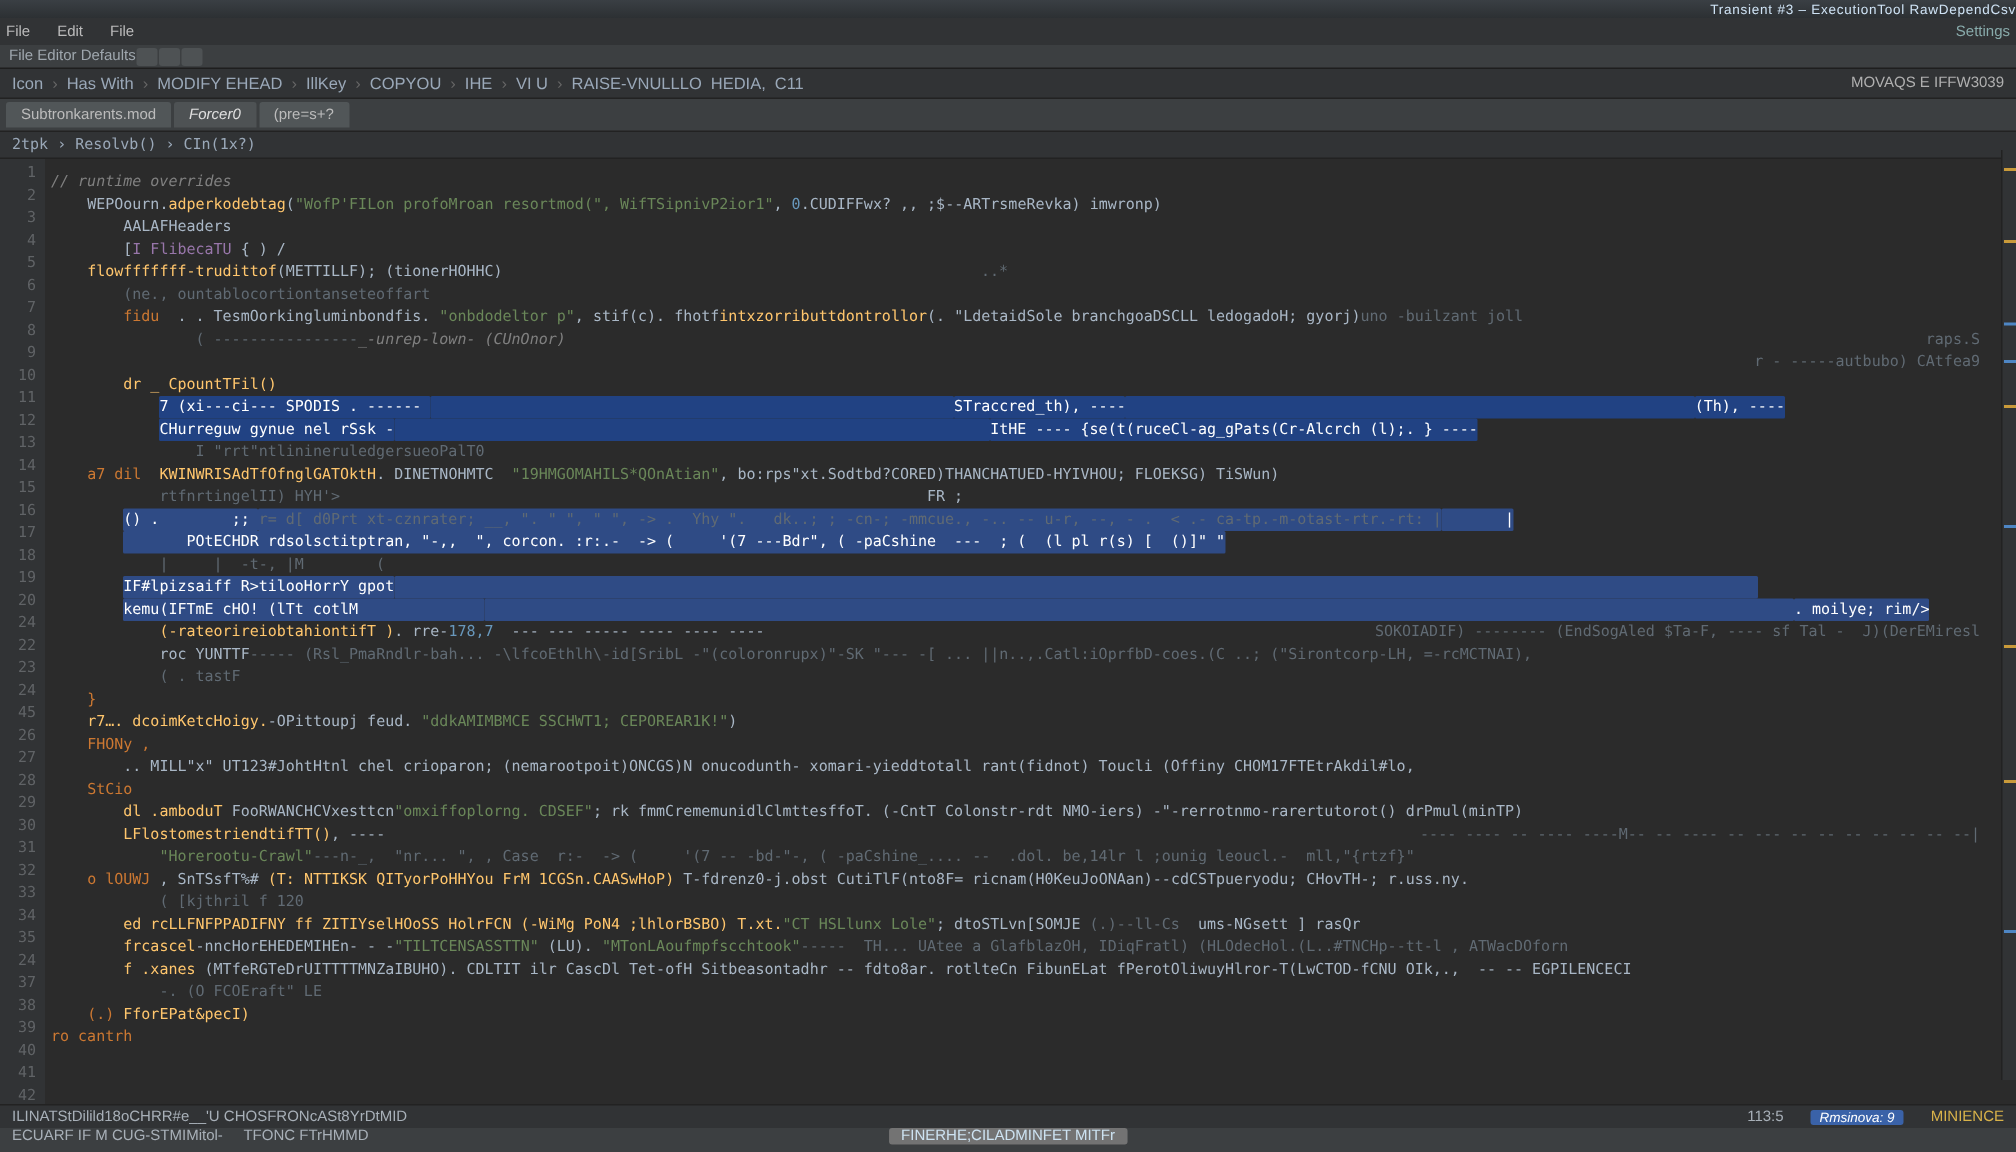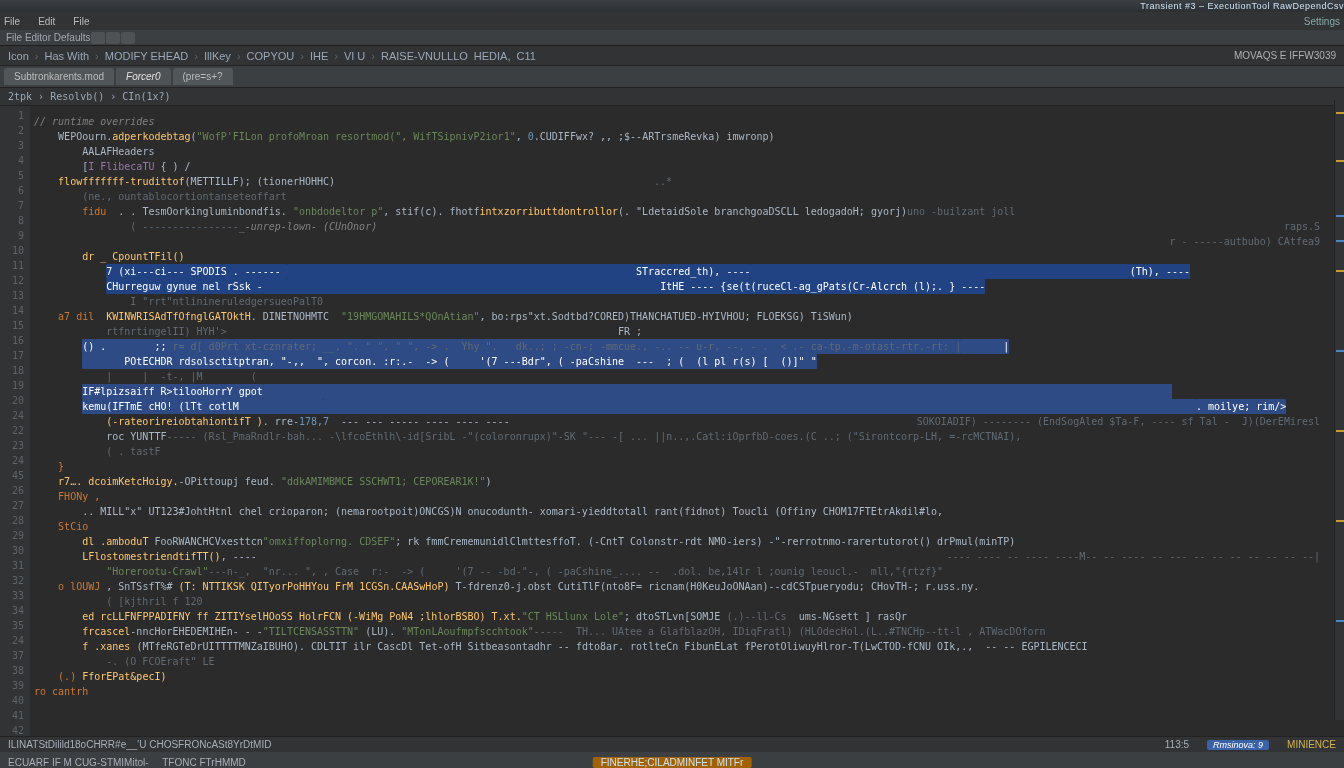--- a/index.html
+++ b/index.html
@@ -83,26 +83,26 @@
   font-family:"Segoe UI",sans-serif; font-size:10px; color:#a8b0b8;
 }
 .statusbar .badge {
   background:#3a62a8; color:#fff; padding:0 6px; border-radius:2px;
   font-size:9px;
   font-style:italic;
 }
 .statusbar .warn { color:#d8b24a; }
 .statusbar2 {
   position:absolute; left:0; right:0; bottom:0; height:16px;
-  background:#3c3f41; display:flex; align-items:flex-end; padding:0 8px;
+  background:#3c3f41; display:flex; align-items:flex-start; padding:0 8px;
   font-family:"Segoe UI",sans-serif; font-size:10px; color:#a8b0b8;
   justify-content:space-between;
 }
 .statusbar2 .mid { position:absolute; left:50%; transform:translateX(-50%);
-  background:#a16207; color:#cde3f2; padding:0 8px; border-radius:2px;}
+  background:#737373; color:#cde3f2; padding:0 8px; border-radius:2px;}
 .sidestrip {
   position:absolute; right:0; top:100px; bottom:48px; width:10px;
   background:#313335; border-left:1px solid #222;
 }
 .sidestrip .mark {
   position:absolute; left:1px; width:8px; height:2px;
 }
 </style>
 </head>
 <body>

